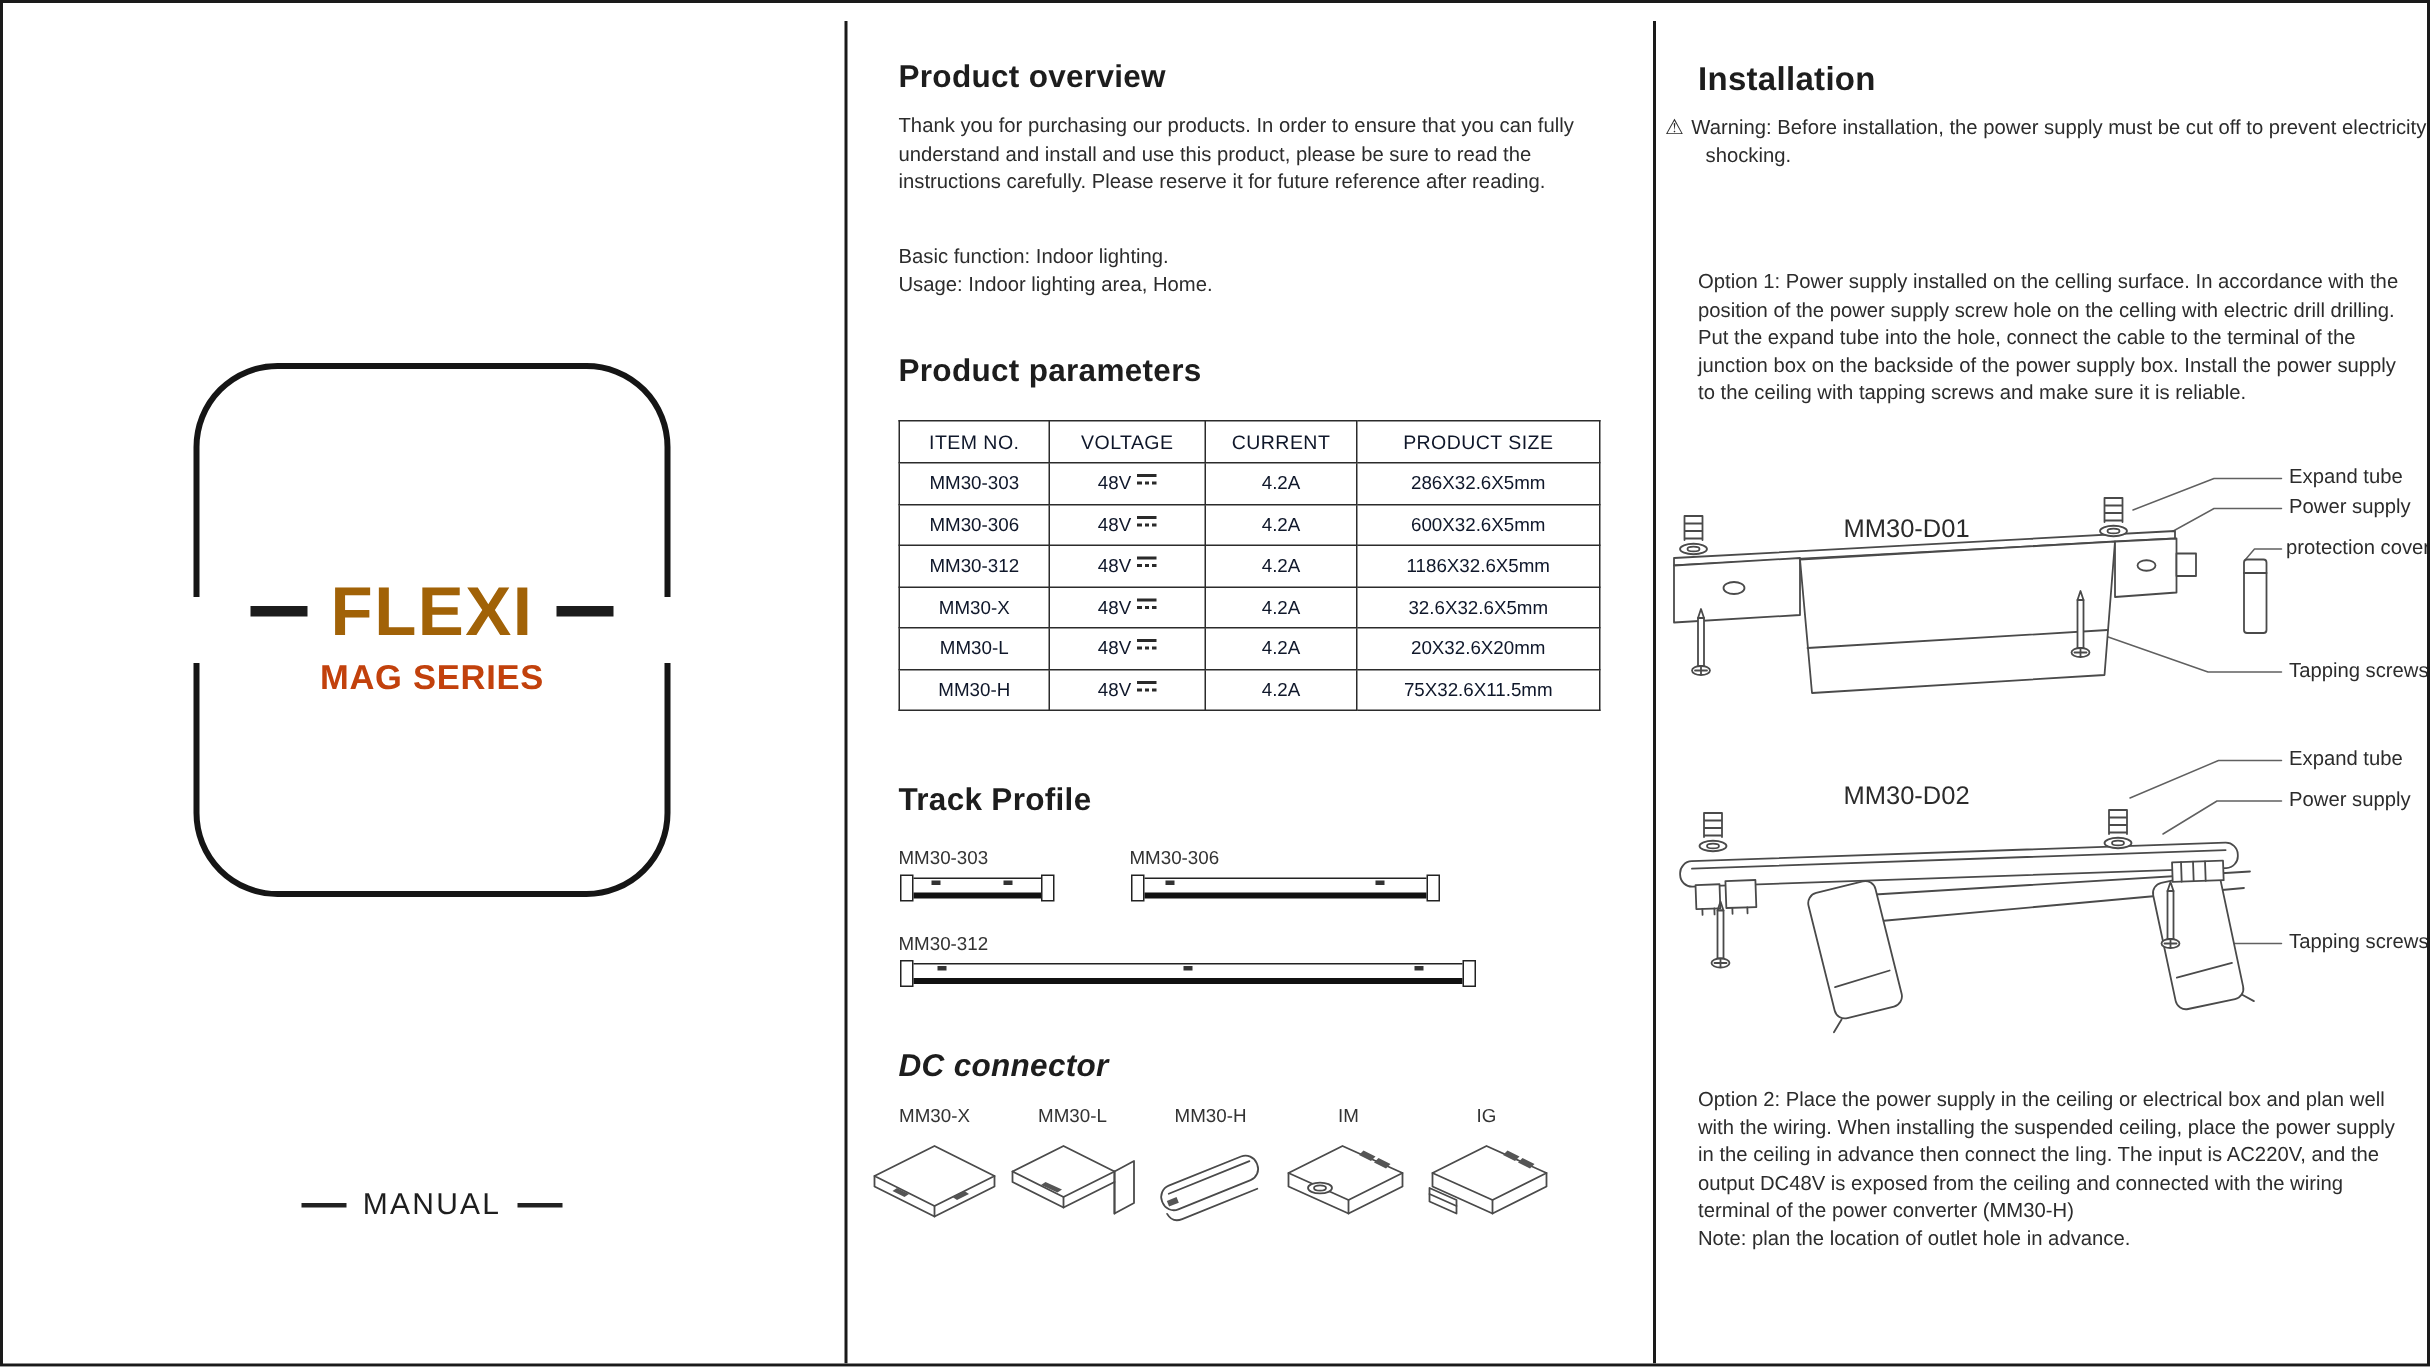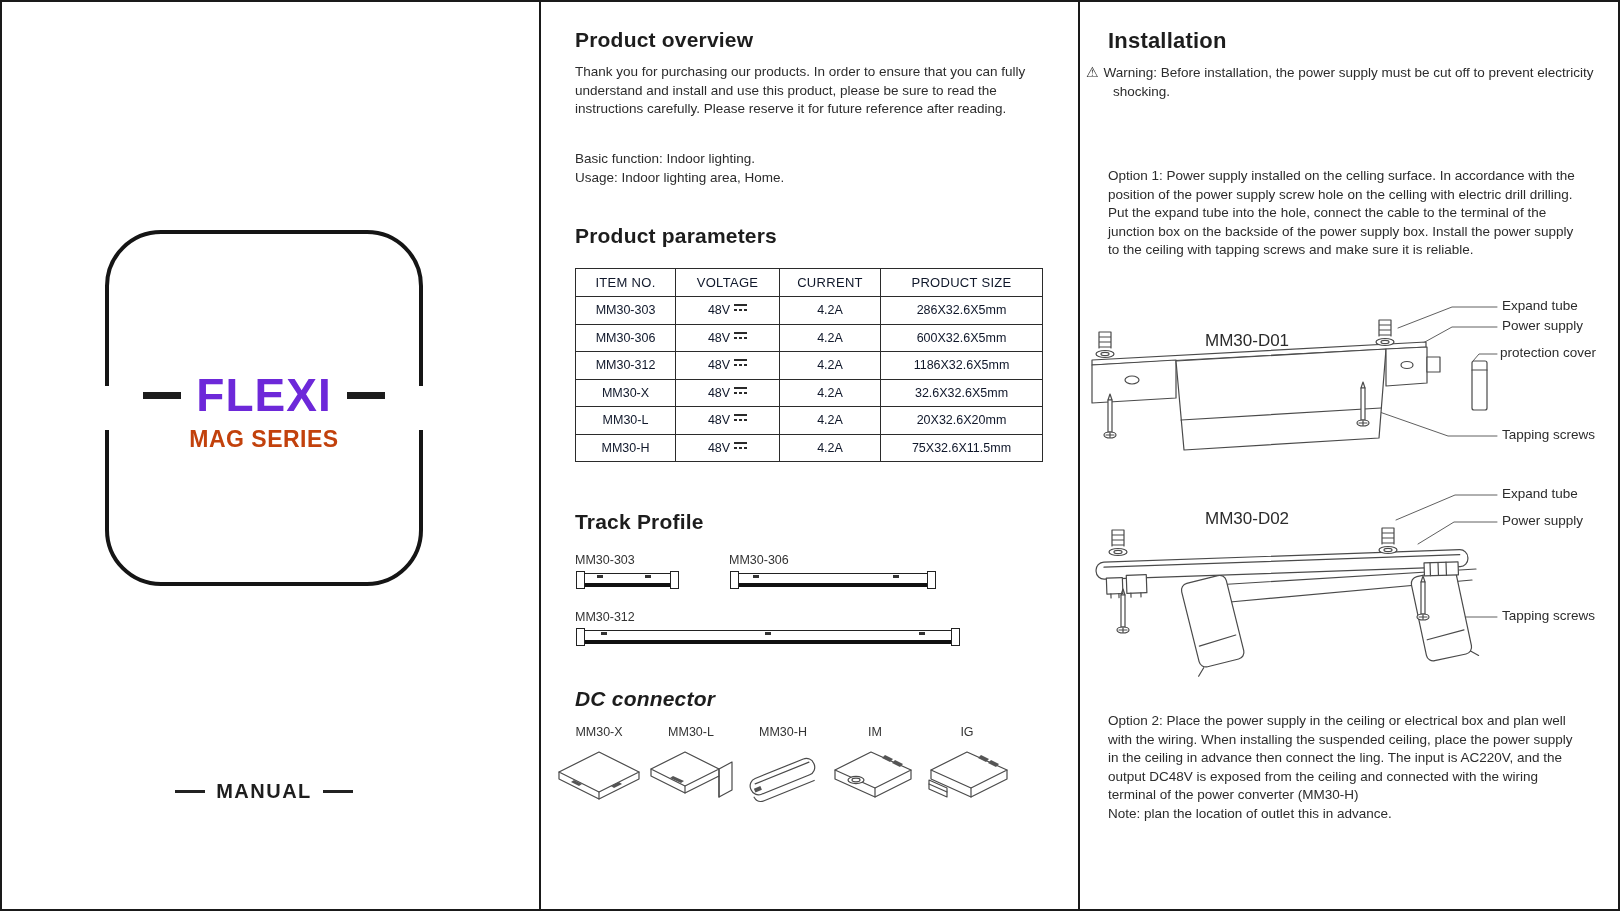--- a/index.html
+++ b/index.html
@@ -1,35 +1,35 @@
 <!DOCTYPE html>
 <html><head>
 <meta charset="utf-8">
 <style>
   html,body{margin:0;padding:0;background:#9c9c9c;}
   .page{position:relative;width:1616px;height:907px;background:#fff;border:2px solid #1a1a1a;
         font-family:"Liberation Sans","DejaVu Sans",sans-serif;overflow:hidden;margin:0 auto;}
-  .panel{position:absolute;top:0;bottom:0;}
+  .panel{position:absolute;top:12px;bottom:0;margin-left:24px;}
   .panel-left{left:0;width:537px;}
   .panel-mid{left:537px;width:541px;border-left:2px solid #1a1a1a;border-right:2px solid #1a1a1a;box-sizing:border-box;}
   .panel-right{left:1078px;width:466px;}
   .abs{position:absolute;}
   .h2{position:absolute;font-size:21px;font-weight:bold;color:#1d1d1d;letter-spacing:.2px;white-space:nowrap;}
   .h2-r{font-size:22px;}
   .h2-step{font-size:24px;}
   .body{position:absolute;font-size:13.5px;line-height:18.6px;color:#2c2c2c;}
   
   .logo-frame{position:absolute;left:103px;top:228px;width:310px;height:348px;border:4px solid #151515;border-radius:56px;}
   .logo-gap{position:absolute;width:8px;height:44px;background:#fff;top:152px;}
   .gap-l{left:-6px;} .gap-r{right:-6px;}
   .brand-row{position:absolute;left:0;right:0;top:134px;display:flex;align-items:center;justify-content:center;}
-  .brand{font-size:46px;font-weight:bold;letter-spacing:1px;color:#6d28d9;}
+  .brand{font-size:46px;font-weight:bold;letter-spacing:1px;color:#a16207;}
   .dash-thick{width:38px;height:7px;background:#1c1c1c;margin:0 15px;}
   .series{position:absolute;left:0;right:0;top:192px;text-align:center;font-size:23px;font-weight:bold;letter-spacing:.5px;color:#c2410c;}
-  .manual-row{position:absolute;left:103px;top:778px;width:318px;display:flex;align-items:center;justify-content:center;font-weight:bold;}
+  .manual-row{position:absolute;left:103px;top:778px;width:318px;display:flex;align-items:center;justify-content:center;}
   .manual-txt{font-size:20px;letter-spacing:1.5px;color:#1e1e1e;}
   .dash-thin{width:30px;height:2.5px;background:#222;margin:0 11px;}
   
   .ptable{position:absolute;left:34px;top:266px;border-collapse:collapse;table-layout:fixed;}
   .ptable th,.ptable td{border:1.5px solid #2b2b2b;text-align:center;vertical-align:middle;
       font-size:12.5px;font-weight:normal;color:#0f172a;padding:0;height:26.5px;white-space:nowrap;}
   .ptable th{height:27px;font-size:13px;letter-spacing:.3px;}
   .dc-sym{display:inline-block;width:13px;height:8px;margin-left:4px;border-top:2px solid #2a2a2a;
       background-image:repeating-linear-gradient(to right,#2a2a2a 0 3px,transparent 3px 5px);
       background-size:13px 2px;background-repeat:no-repeat;background-position:0 3px;}
@@ -326,17 +326,17 @@
           <path d="M26,155 h8 M30,152.5 v5"></path>
       </g>
     </svg>
     <span class="dtitle" style="left:125px;top:507px;">MM30-D02</span>
     <span class="dlabel" style="left:422px;top:484px;">Expand tube</span>
     <span class="dlabel" style="left:422px;top:511px;">Power supply</span>
     <span class="dlabel" style="left:422px;top:606px;">Tapping screws</span>
 
     <div class="body" style="left:28px;top:710px;width:476px;">
       <div>Option 2: Place the power supply in the ceiling or electrical box and plan well with the wiring. When installing the suspended ceiling, place the power supply in the ceiling in advance then connect the ling. The input is AC220V, and the output DC48V is exposed from the ceiling and connected with the wiring terminal of the power converter (MM30-H)</div>
-      <div>Note: plan the location of outlet this in advance.</div>
+      <div>Note: plan the location of outlet hole in advance.</div>
     </div>
   </div>
 
 </div>
 
 </body></html>

